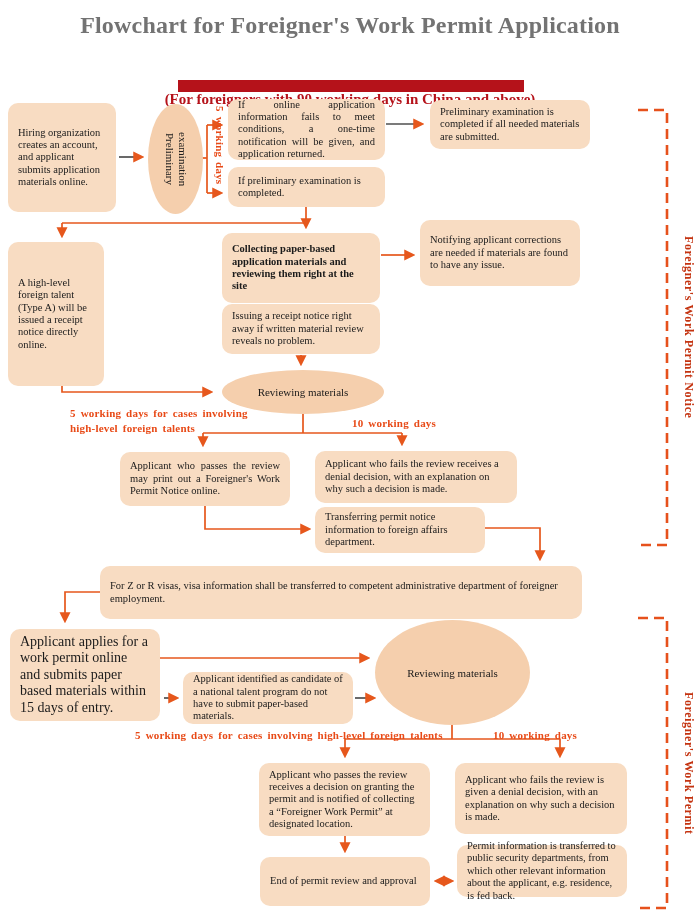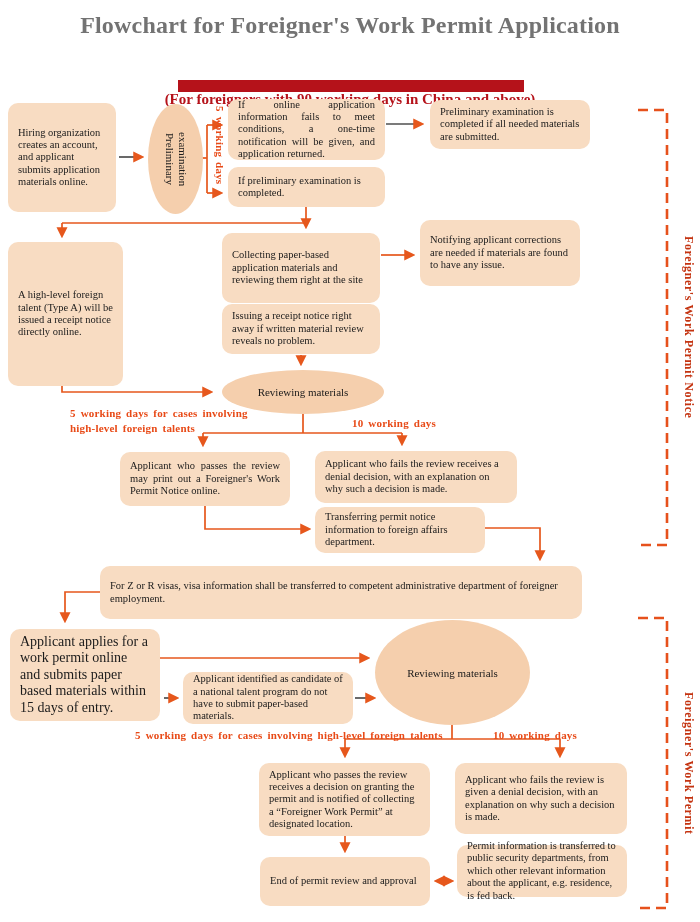--- a/index.html
+++ b/index.html
@@ -20,22 +20,22 @@
   .ell{position:absolute;background:#f5cfad;border-radius:50%;
        display:flex;align-items:center;justify-content:center;
        font-size:11px;color:#1b1b1b;text-align:center;box-sizing:border-box;}
   
   #nA{left:8px;top:103px;width:108px;height:109px;}
   #ell1{left:148px;top:104px;width:55px;height:110px;}
   #ell1 .vt{writing-mode:vertical-lr;height:100px;line-height:1.25;}
   #nB{left:228px;top:99px;width:157px;height:61px;}
   #nC{left:228px;top:167px;width:157px;height:40px;}
   #nD{left:430px;top:100px;width:160px;height:49px;}
-  #nE{left:8px;top:242px;width:115px;height:144px;}
-  #nF{left:222px;top:233px;width:158px;height:70px;}
+  #nE{left:8px;top:242px;width:96px;height:144px;}
+  #nF{left:222px;top:233px;width:158px;height:70px;font-weight:bold;}
   #nG{left:420px;top:220px;width:160px;height:66px;}
   #nH{left:222px;top:304px;width:158px;height:50px;}
   #ellR1{left:222px;top:370px;width:162px;height:44px;}
   #nI{left:120px;top:452px;width:170px;height:54px;}
   #nJ{left:315px;top:451px;width:202px;height:52px;}
   #nK{left:315px;top:507px;width:170px;height:46px;}
   #nL{left:100px;top:566px;width:482px;height:53px;}
   #nM{left:10px;top:629px;width:150px;height:92px;font-size:14px;}
   #nN{left:183px;top:672px;width:170px;height:52px;}
   #ellR2{left:375px;top:620px;width:155px;height:105px;}

